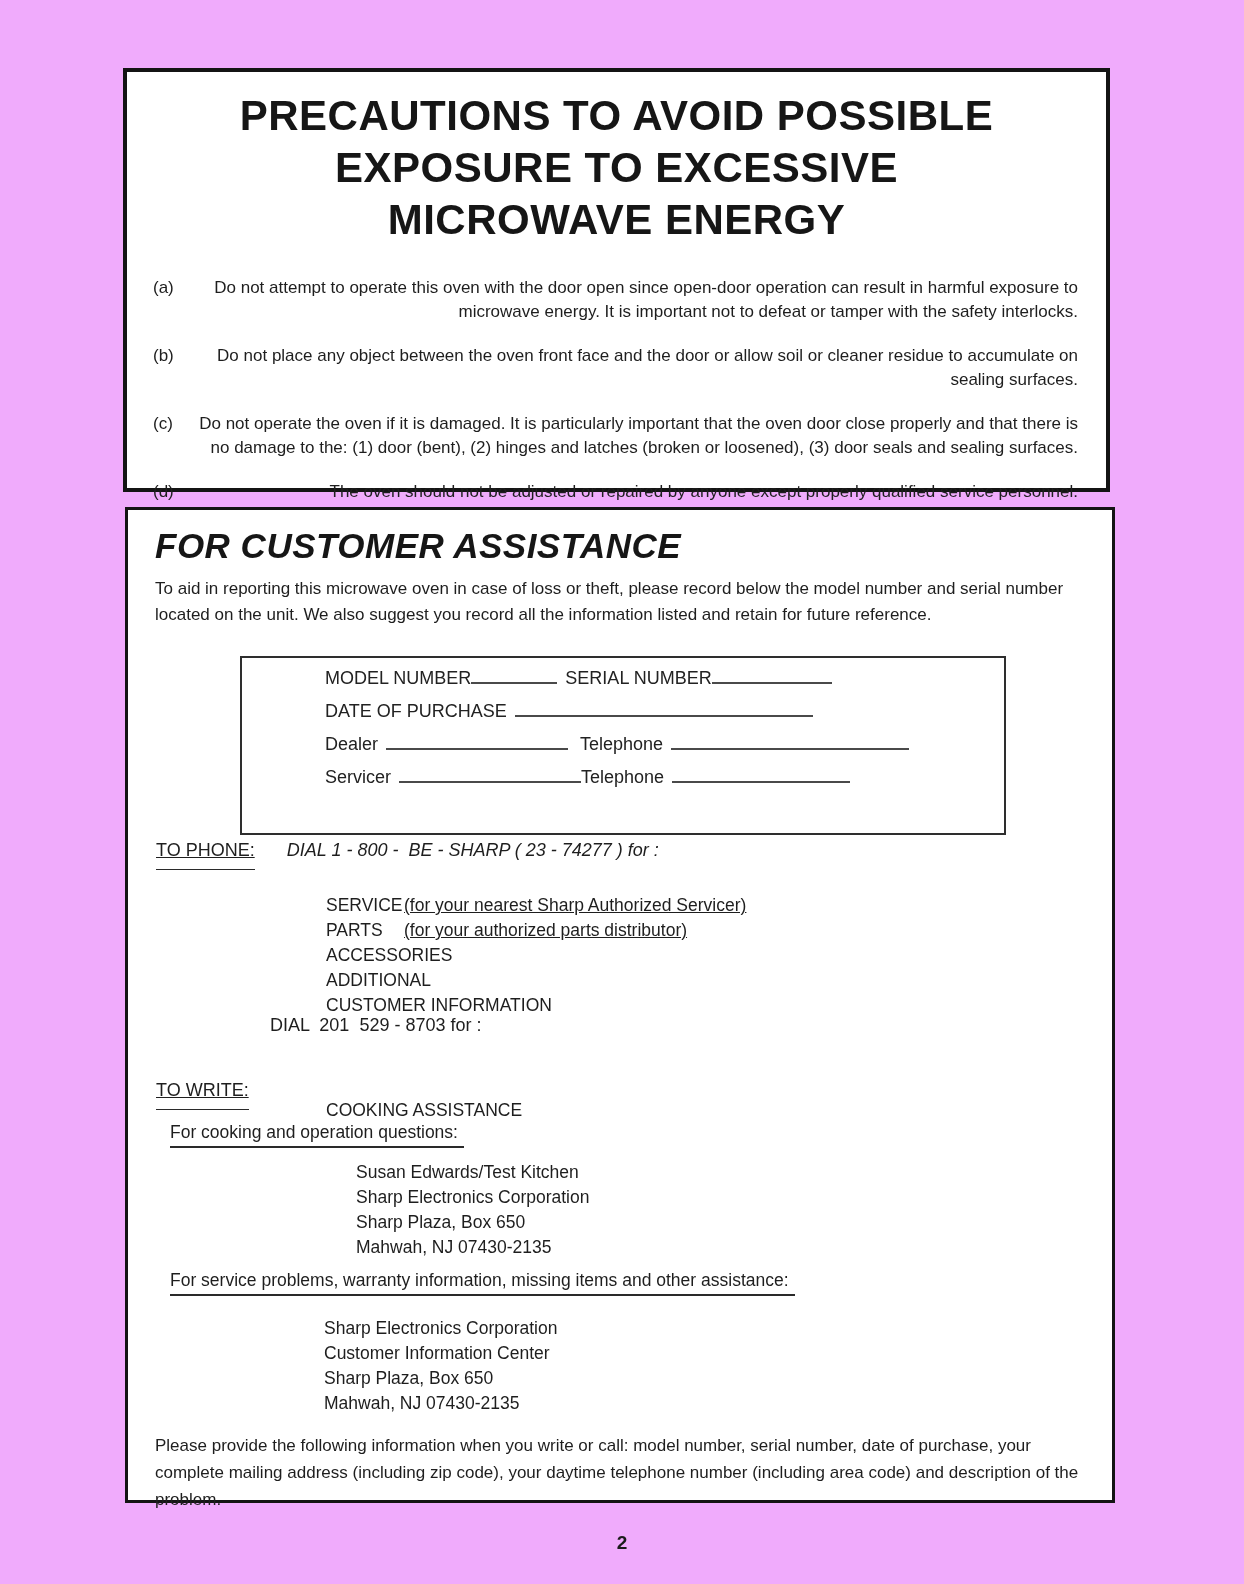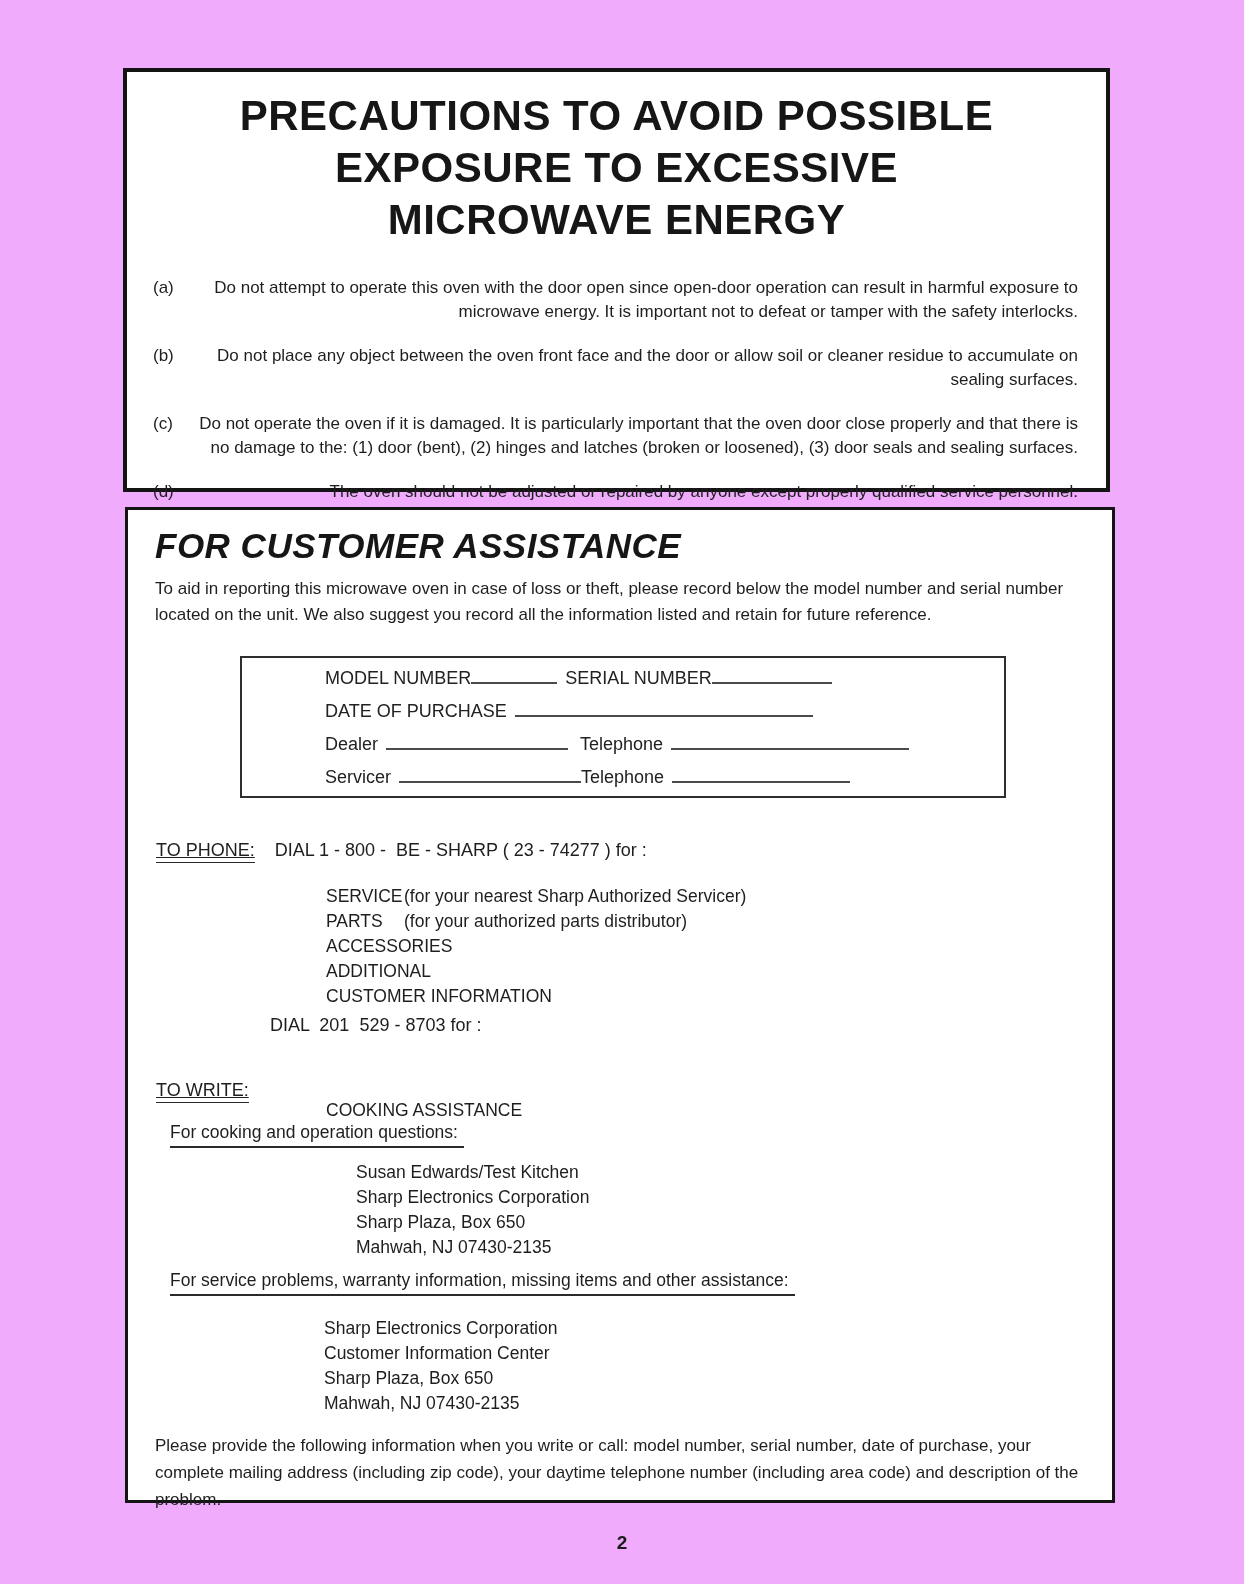--- a/index.html
+++ b/index.html
@@ -72,21 +72,21 @@
     width: 942px;
     font-size: 17px;
     line-height: 26px;
     color: #1e1e1e;
   }
 
   
   .record-form {
     position: absolute;
     left: 112px; top: 146px;
-    width: 766px; height: 142px;
+    width: 766px; height: 179px;
     border: 2px solid #2e2e2e;
     padding: 9px 0 0 83px;
     font-size: 18px;
     color: #222;
   }
   .form-row {
     line-height: 23px;
     margin-bottom: 10px;
     white-space: nowrap;
   }
@@ -96,28 +96,28 @@
     height: 17px;
     vertical-align: baseline;
   }
   .gap8 { margin-left: 8px; }
   .gap12 { margin-left: 12px; }
 
   
   .heading-underlined {
     text-decoration: underline;
     border-bottom: 1px solid #2a2a2a;
-    padding-bottom: 2px;
+    padding-bottom: 9px;
     font-size: 18px;
     color: #1e1e1e;
   }
   .to-phone-row { position: absolute; left: 28px; top: 330px; font-size: 18px; }
-  .dial-text { white-space: pre; margin-left: 20px; font-size: 18px; color: #1e1e1e; }
-
-  .phone-list { position: absolute; left: 198px; top: 374px; font-size: 17.5px; line-height: 25px; color: #1e1e1e; }
+  .dial-text { white-space: pre; margin-left: 32px; font-size: 18px; color: #1e1e1e; font-style: italic; }
+
+  .phone-list { position: absolute; left: 198px; top: 383px; font-size: 17.5px; line-height: 25px; color: #1e1e1e; text-decoration: underline; }
   .phone-item .pname { display: inline-block; min-width: 78px; }
 
   .dial2-row { position: absolute; left: 142px; top: 505px; font-size: 18px; white-space: pre; color: #1e1e1e; }
   .dial2-item { position: absolute; left: 198px; top: 543px; font-size: 17.5px; color: #1e1e1e; margin-top: 47px; }
 
   .to-write-row { position: absolute; left: 28px; top: 570px; }
 
   .sub-heading {
     position: absolute;
     left: 42px;

